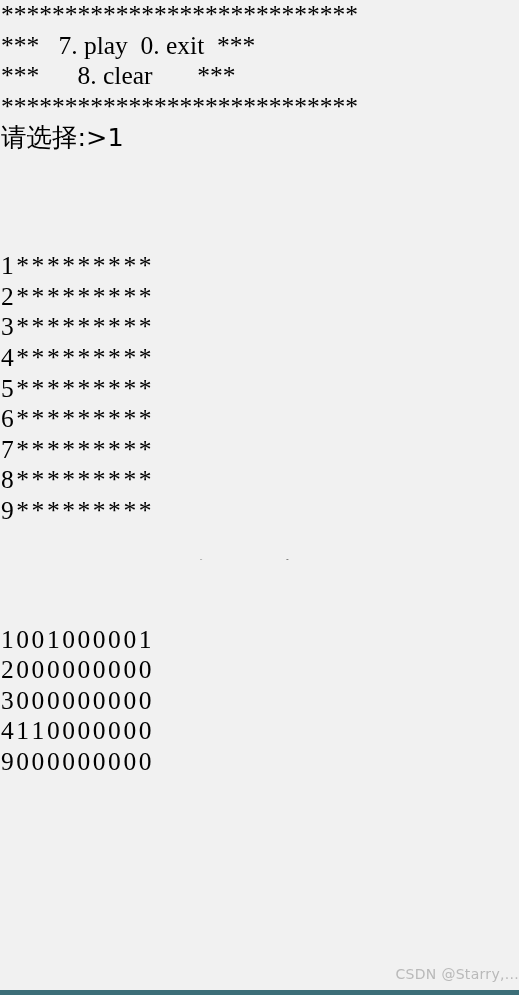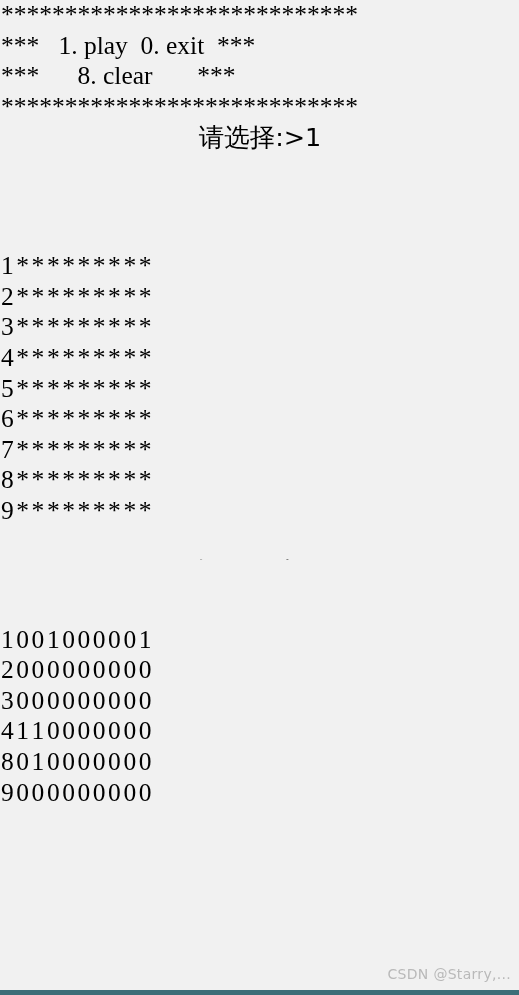--- a/index.html
+++ b/index.html
@@ -34,21 +34,20 @@
     color: #000000;
     white-space: pre;
     letter-spacing: 0px;
     margin: 0;
     padding: 0 0 0 1px;
     overflow: hidden;
   }
 
   .line.cjk {
     font-family: "DejaVu Sans", "Liberation Sans", sans-serif;
-    text-align: center;
   }
 
   
   .cells {
     display: block;
     white-space: nowrap;
   }
   .cell {
     display: inline-block;
     width: 15.3px;
@@ -75,21 +74,21 @@
     font-size: 25px;
     letter-spacing: 1px;
   }
 
   .asciiline {
     white-space: pre;
   }
 
   .watermark {
     position: absolute;
-    right: 8px;
+    right: 0;
     bottom: 13px;
     font-family: "DejaVu Sans", "Liberation Sans", sans-serif;
     font-size: 14px;
     color: #b9b9b9;
     letter-spacing: 0.3px;
     user-select: none;
   }
 
   .bottom-rule {
     position: absolute;
@@ -101,21 +100,21 @@
   }
 
   .spacer-sm { height: 4px; }
 </style>
 </head>
 <body>
 
 <div id="console">
 
   <div class="line asciiline">****************************</div>
-  <div class="line asciiline">***   1. play  0. exit  ***</div>
+  <div class="line asciiline">***   7. play  0. exit  ***</div>
   <div class="line asciiline">***      8. clear       ***</div>
   <div class="line asciiline">****************************</div>
   <div class="line cjk">请选择:&gt;1</div>
 
   <div class="line title-row">
     <span class="title-pad-wrap"><span class="title-pad"> </span><span class="title-pad"> </span><span class="title-pad"> </span><span class="title-pad"> </span><span class="title-pad"> </span><span class="title-pad"> </span><span class="title-pad"> </span><span class="title-pad"> </span><span class="title-pad"> </span><span class="title-pad"> </span><span class="title-pad"> </span></span><span class="title-text">扫雷游戏</span>
   </div>
   <div class="line">
     
   </div>
@@ -143,21 +142,20 @@
   </div>
   <div class="spacer-sm"></div>
   <div class="line">
     
   </div>
   <div>
       <div class="line"><span class="cells"><span class="cell">1</span><span class="cell">0</span><span class="cell">0</span><span class="cell">1</span><span class="cell">0</span><span class="cell">0</span><span class="cell">0</span><span class="cell">0</span><span class="cell">0</span><span class="cell">1</span></span></div>
       <div class="line"><span class="cells"><span class="cell">2</span><span class="cell">0</span><span class="cell">0</span><span class="cell">0</span><span class="cell">0</span><span class="cell">0</span><span class="cell">0</span><span class="cell">0</span><span class="cell">0</span><span class="cell">0</span></span></div>
       <div class="line"><span class="cells"><span class="cell">3</span><span class="cell">0</span><span class="cell">0</span><span class="cell">0</span><span class="cell">0</span><span class="cell">0</span><span class="cell">0</span><span class="cell">0</span><span class="cell">0</span><span class="cell">0</span></span></div>
       <div class="line"><span class="cells"><span class="cell">4</span><span class="cell">1</span><span class="cell">1</span><span class="cell">0</span><span class="cell">0</span><span class="cell">0</span><span class="cell">0</span><span class="cell">0</span><span class="cell">0</span><span class="cell">0</span></span></div>
-      <div class="line"><span class="cells"><span class="cell">8</span><span class="cell">0</span><span class="cell">1</span><span class="cell">0</span><span class="cell">0</span><span class="cell">0</span><span class="cell">0</span><span class="cell">0</span><span class="cell">0</span><span class="cell">0</span></span></div>
       <div class="line"><span class="cells"><span class="cell">9</span><span class="cell">0</span><span class="cell">0</span><span class="cell">0</span><span class="cell">0</span><span class="cell">0</span><span class="cell">0</span><span class="cell">0</span><span class="cell">0</span><span class="cell">0</span></span></div>
     </div>
 
 
 </div>
 
 <div class="watermark">CSDN @Starry,...</div>
 <div class="bottom-rule"></div>
 
 </body></html>

